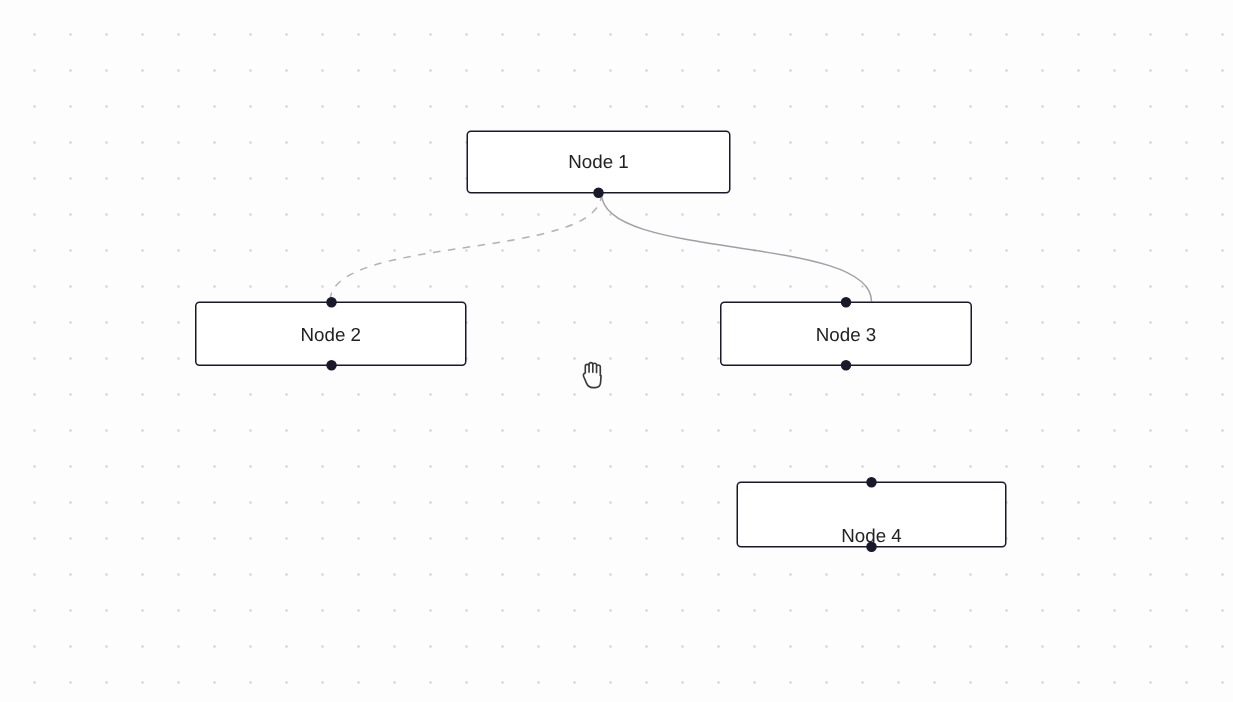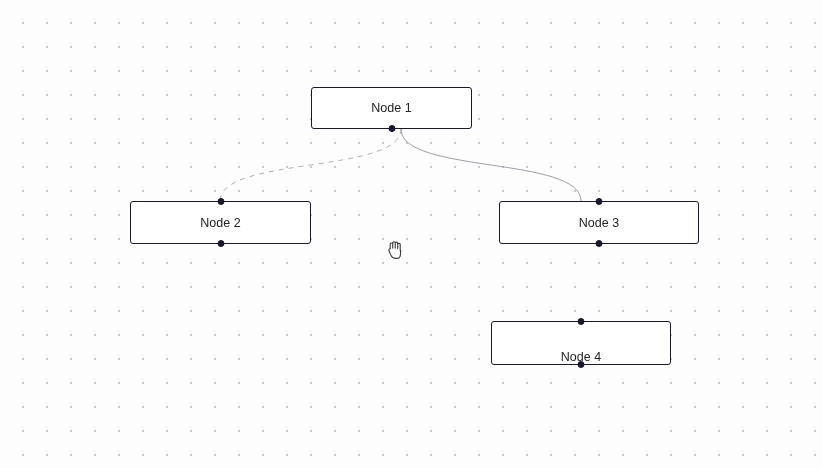--- a/index.html
+++ b/index.html
@@ -65,30 +65,30 @@
 <body>
 
 <div id="flow-canvas">
 
   <svg id="edge-layer" viewBox="0 0 822 468" xmlns="http://www.w3.org/2000/svg">
       <path class="edge-path" d="M 401 129 C 401 174, 220 156, 220 201" stroke="#b1b1b7" stroke-width="1" stroke-dasharray="5 5"></path>
       <path class="edge-path" d="M 401 129 C 401 174, 581 156, 581 201" stroke="#9f9fa8" stroke-width="1"></path>
     </svg>
 
   <div id="node-layer">
-      <div class="rf-node" style="left: 311px; top: 87px; width: 161px; height: 42px;">
+      <div class="rf-node" style="left: 311px; top: 87px; width: 176px; height: 42px;">
         <div class="rf-handle bottom"></div>
         <span class="rf-node-label">Node 1</span>
       </div>
       <div class="rf-node" style="left: 130px; top: 201px; width: 181px; height: 43px;">
         <div class="rf-handle top"></div>
         <div class="rf-handle bottom"></div>
         <span class="rf-node-label">Node 2</span>
       </div>
-      <div class="rf-node" style="left: 499px; top: 201px; width: 200px; height: 43px;">
+      <div class="rf-node" style="left: 480px; top: 201px; width: 168px; height: 43px;">
         <div class="rf-handle top"></div>
         <div class="rf-handle bottom"></div>
         <span class="rf-node-label">Node 3</span>
       </div>
       <div class="rf-node" style="left: 491px; top: 321px; width: 180px; height: 44px; align-items: flex-end;">
         <div class="rf-handle top"></div>
         <div class="rf-handle bottom"></div>
         <span class="rf-node-label">Node 4</span>
       </div>
     </div>

